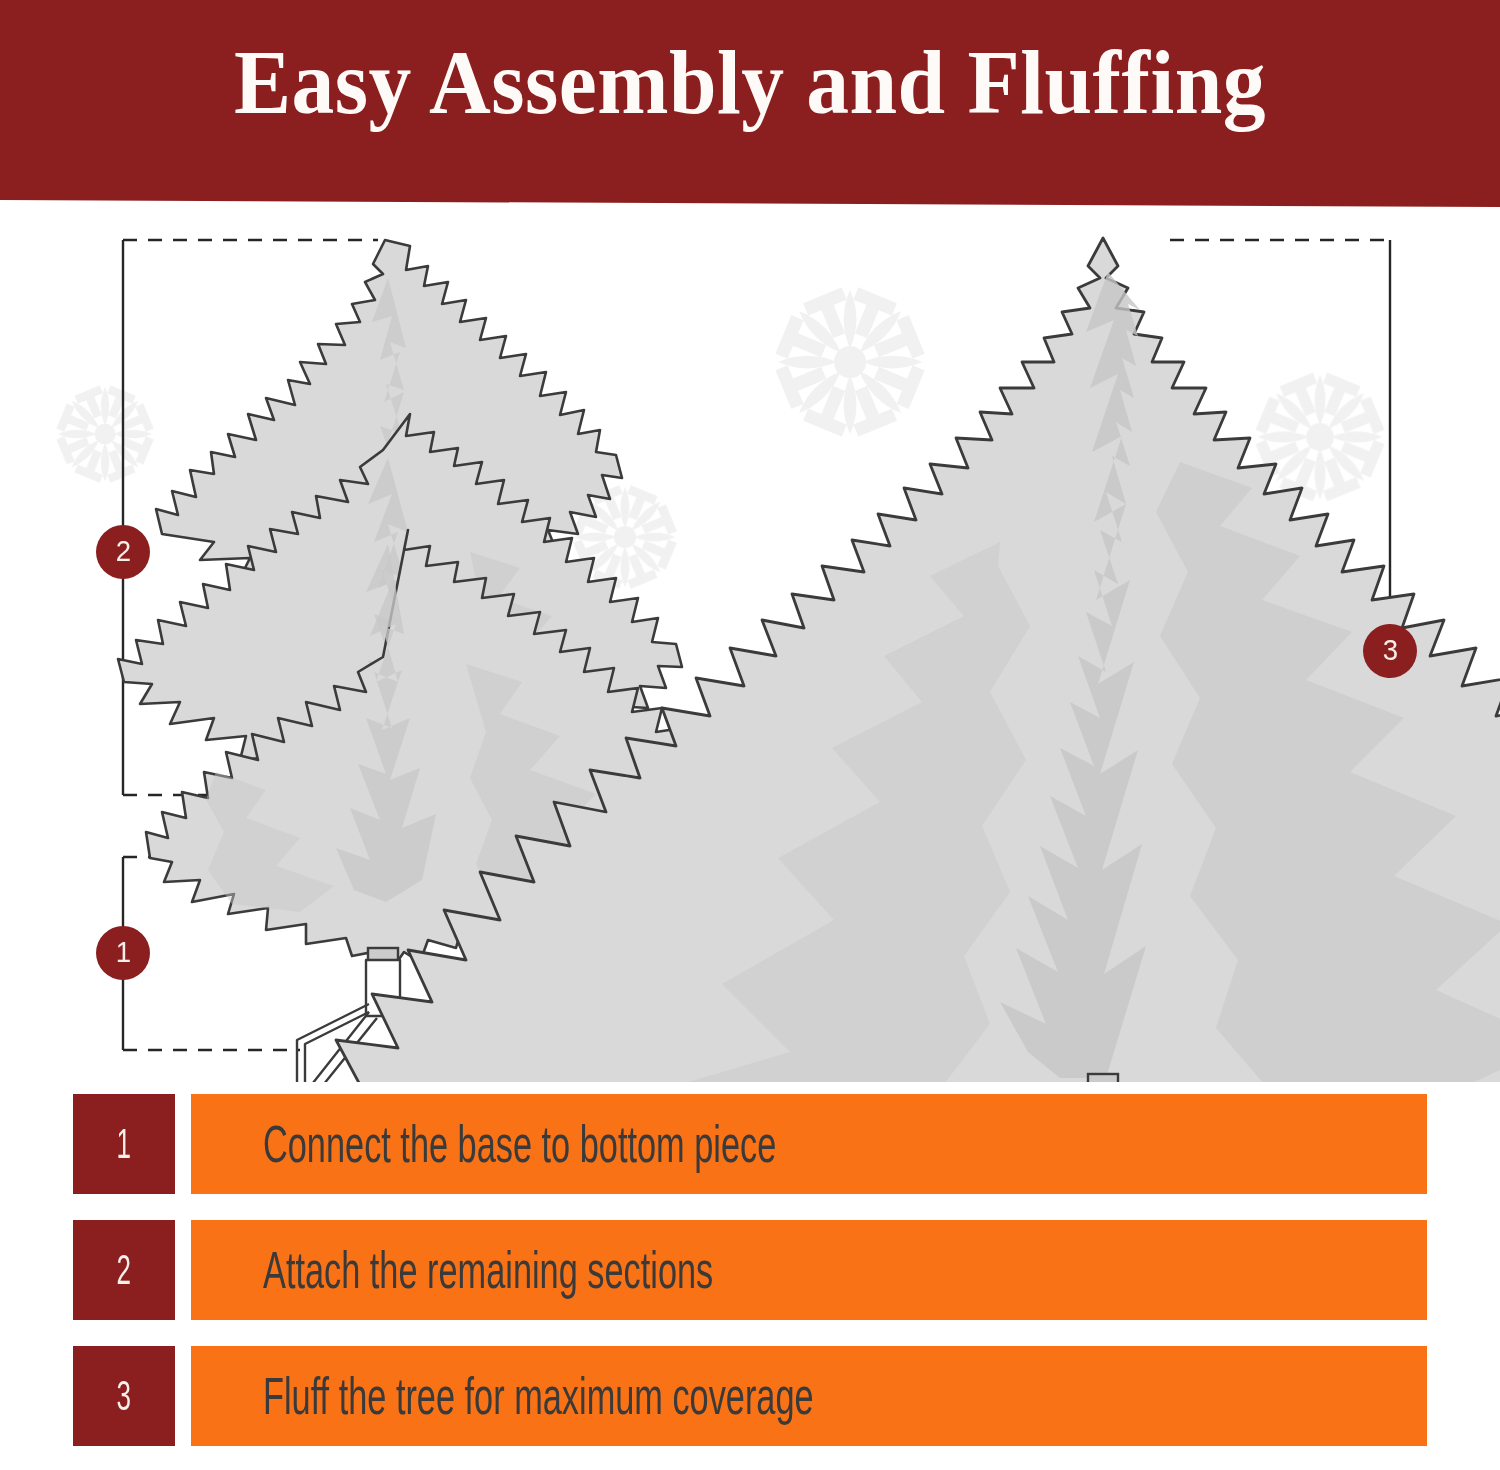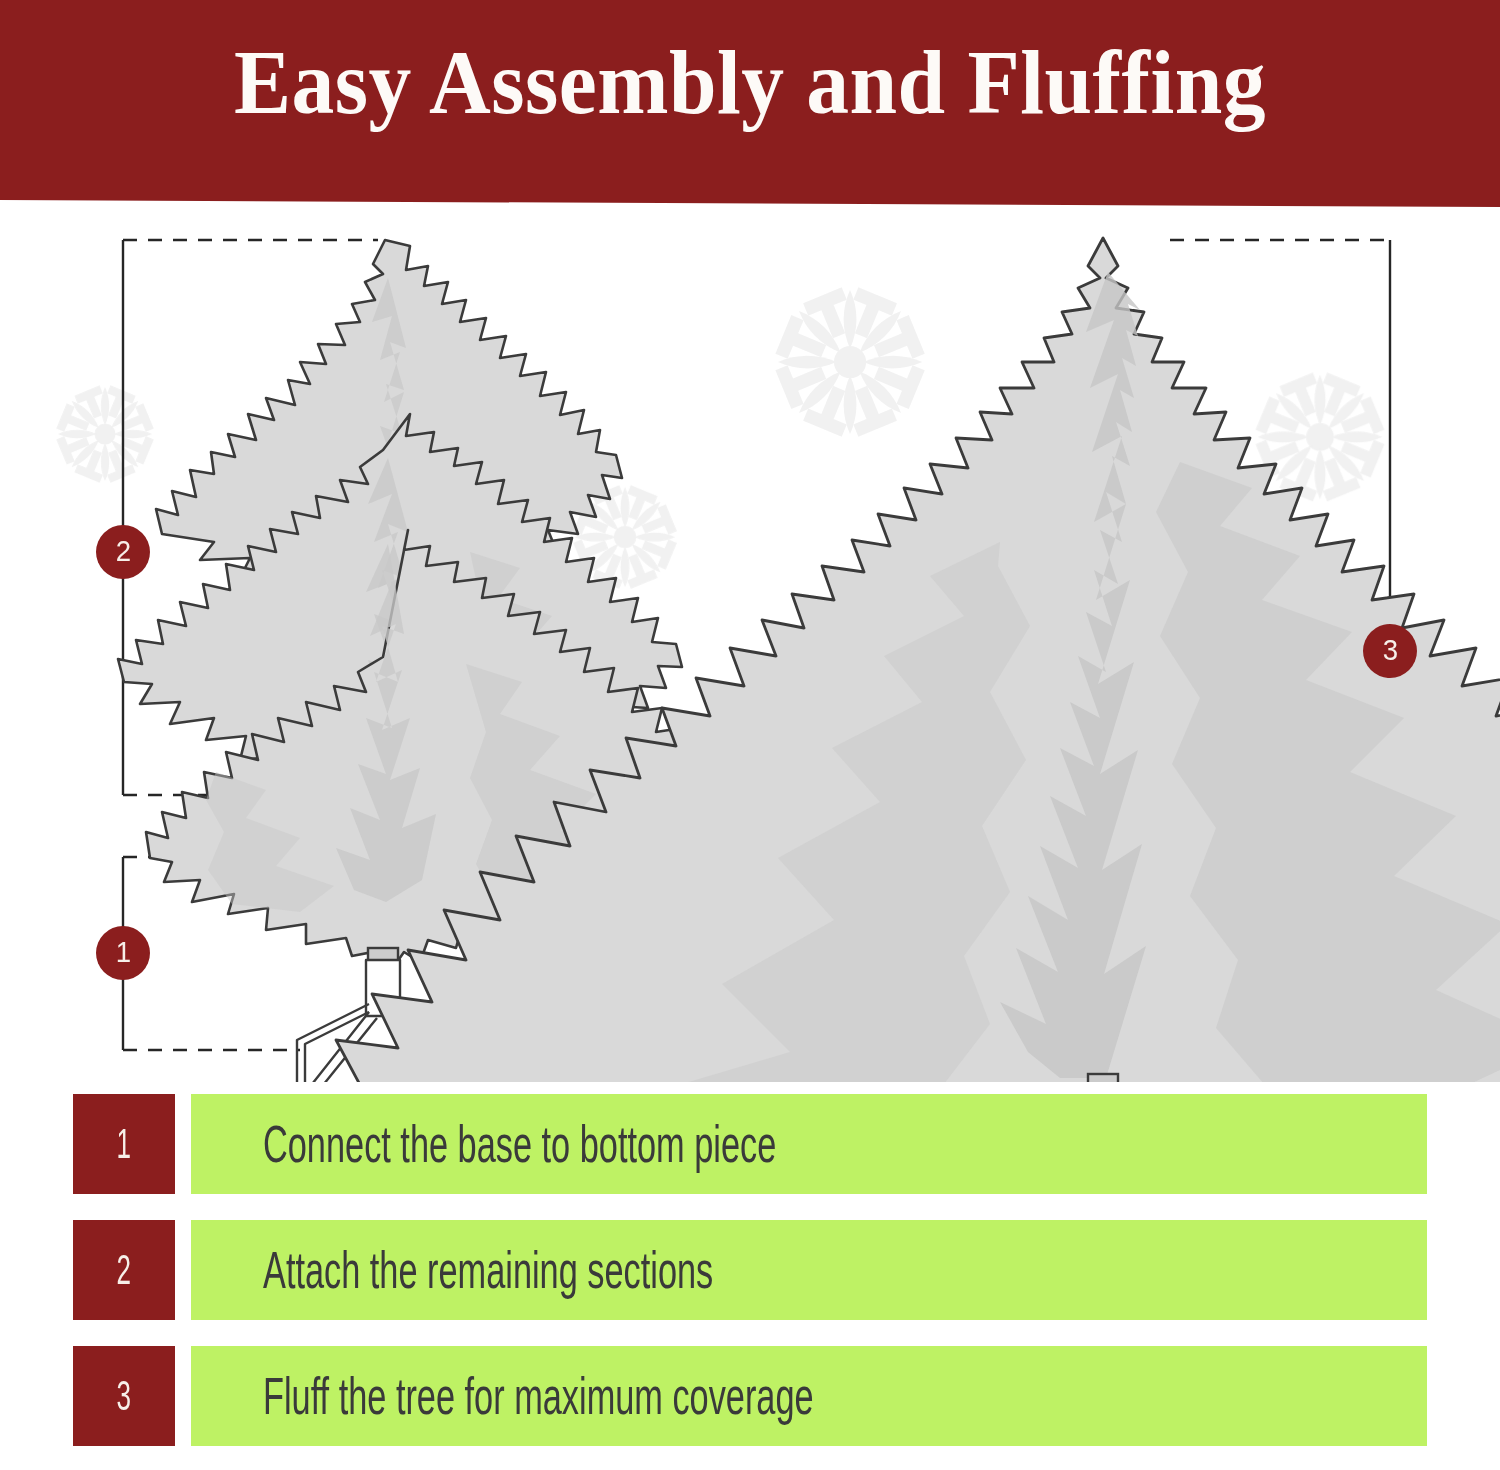--- a/index.html
+++ b/index.html
@@ -63,21 +63,21 @@
     width:102px;flex:0 0 102px;
     background:#8b1e1e;
     color:#f7efe9;
     display:flex;align-items:center;justify-content:center;
     font-size:42px;
     font-family:"Liberation Sans", sans-serif;
   }
   .legend-num span{display:block;transform:scaleX(0.62);}
   .legend-body{
     flex:1 1 auto;
-    background:#bef264;
+    background:#f97316;
     margin-left:16px;
     display:flex;align-items:center;
   }
   .legend-text{
     margin-left:72px;
     font-family:"Liberation Sans", sans-serif;
     font-size:52px;
     color:#3a3a3a;
     transform:scaleX(0.66);
     transform-origin:left center;

